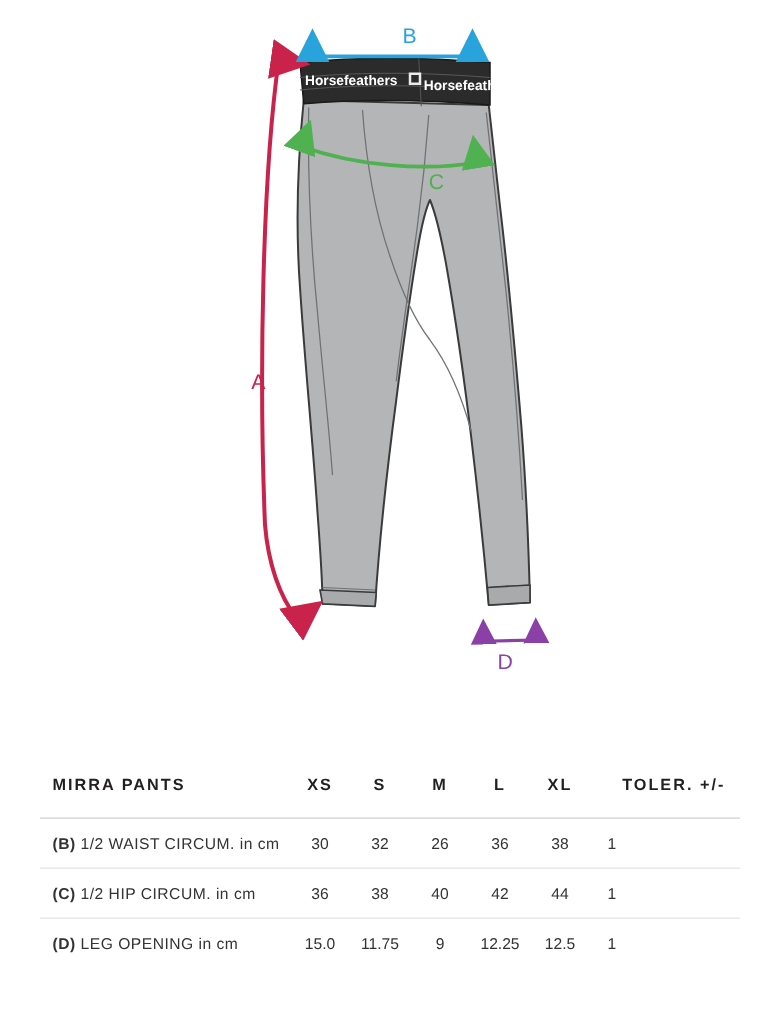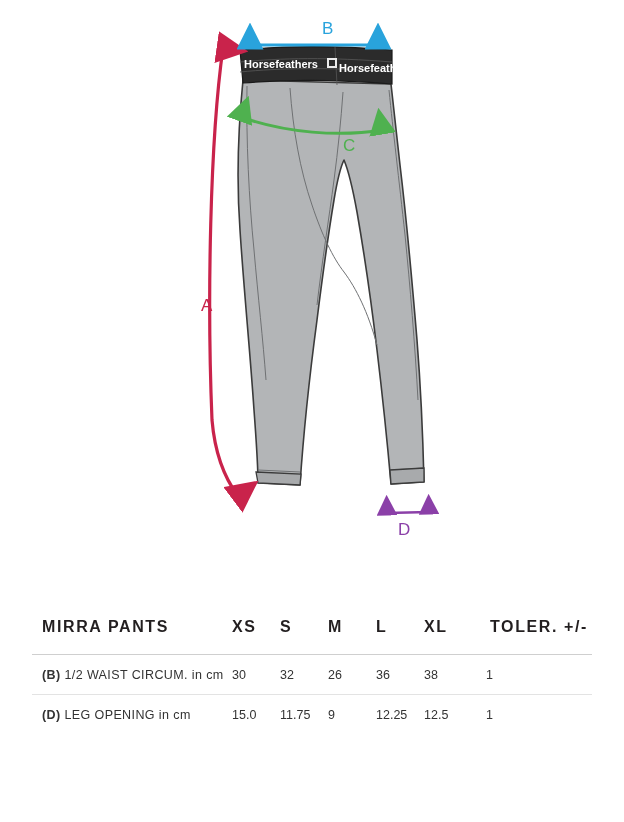--- a/index.html
+++ b/index.html
@@ -31,28 +31,28 @@
   }
   table.size-table {
     width: 560px;
     margin: 0 32px;
     border-collapse: collapse;
     font-size: 12.5px;
   }
   table.size-table th,
   table.size-table td {
     padding: 0;
-    text-align: left;
+    text-align: center;
     vertical-align: middle;
     height: 39px;
     font-weight: normal;
   }
   table.size-table thead th {
     height: 54px;
-    font-size: 16px;
+    font-size: 13px;
     letter-spacing: 1.6px;
     font-weight: bold;
     border-bottom: 1px solid #cfcfcf;
   }
   table.size-table thead th.label-col {
     text-align: left;
     padding-left: 10px;
   }
   table.size-table thead th.toler-col {
     text-align: center;
@@ -212,20 +212,29 @@
       <tr>
         <td class="label-col"><b>(B)</b> <span>1/2 WAIST CIRCUM. in cm</span></td>
         <td>30</td>
         <td>32</td>
         <td>26</td>
         <td>36</td>
         <td>38</td>
         <td class="toler-col">1</td>
       </tr>
       <tr>
+        <td class="label-col"><b>(C)</b> <span>1/2 HIP CIRCUM. in cm</span></td>
+        <td>36</td>
+        <td>38</td>
+        <td>40</td>
+        <td>42</td>
+        <td>44</td>
+        <td class="toler-col">1</td>
+      </tr>
+      <tr>
         <td class="label-col"><b>(D)</b> <span>LEG OPENING in cm</span></td>
         <td>15.0</td>
         <td>11.75</td>
         <td>9</td>
         <td>12.25</td>
         <td>12.5</td>
         <td class="toler-col">1</td>
       </tr>
     </tbody>
   </table>

